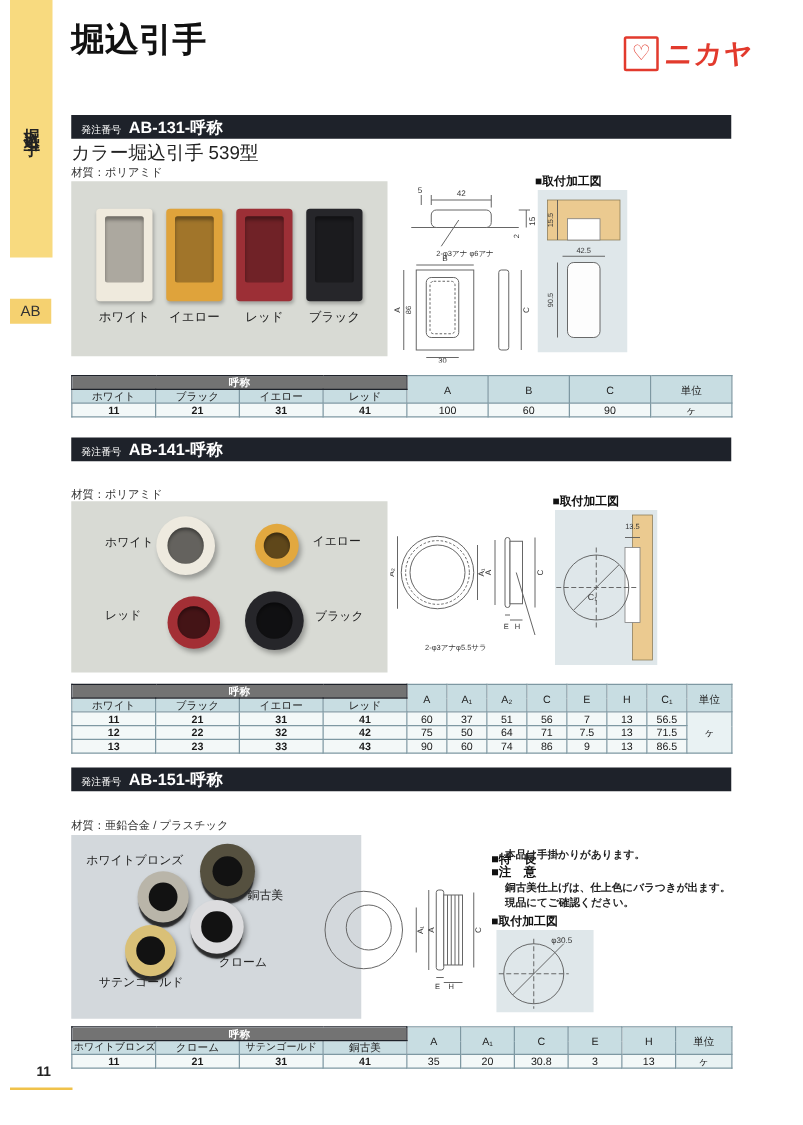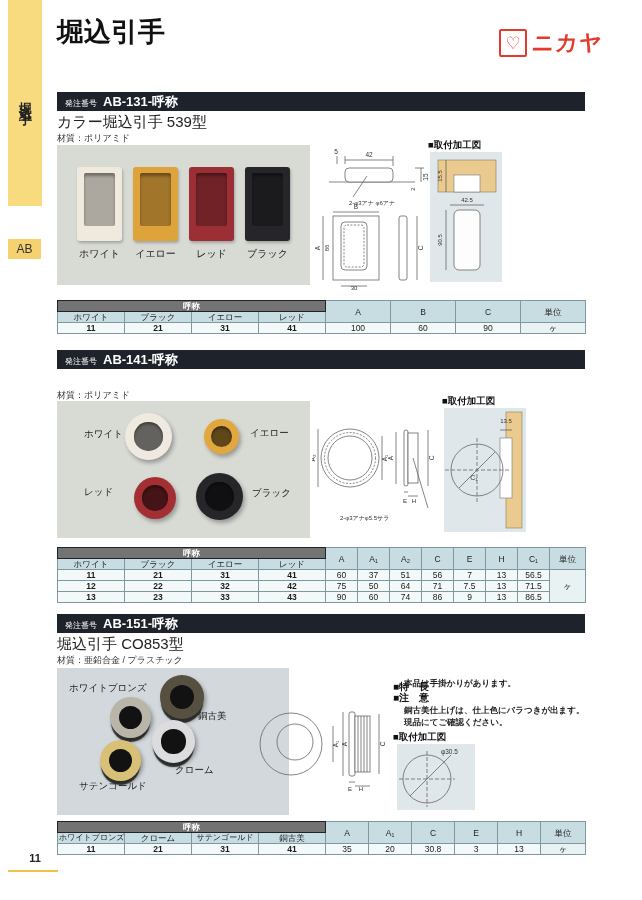--- a/index.html
+++ b/index.html
@@ -346,21 +346,20 @@
       <td class="td-data">13</td>
       <td class="td-data">86.5</td>
     </tr>
   </tbody>
     </table>
 
   <div class="sec-bar" style="top:614px">
     <span class="order-label">発注番号</span>
     <span class="order-code">AB-151-呼称</span>
   </div>
-  <div class="sec-title" style="top:635px">堀込引手 CO853型</div>
   <div class="sec-material" style="top:654px">材質：亜鉛合金 / プラスチック</div>
 
   <div class="photo photo3">
     <span class="ph-label" style="left:12px;top:14px">ホワイトブロンズ</span>
     <div class="metal-knob" style="left: 103px; top: 7px; width: 44px; height: 44px; background-color: rgb(85, 80, 63);">
         <div class="metal-hole"></div>
       </div>
     <span class="ph-label" style="left:141px;top:42px">銅古美</span>
     <div class="metal-knob" style="left: 53px; top: 29px; width: 41px; height: 41px; background-color: rgb(185, 181, 169);">
         <div class="metal-hole"></div>

